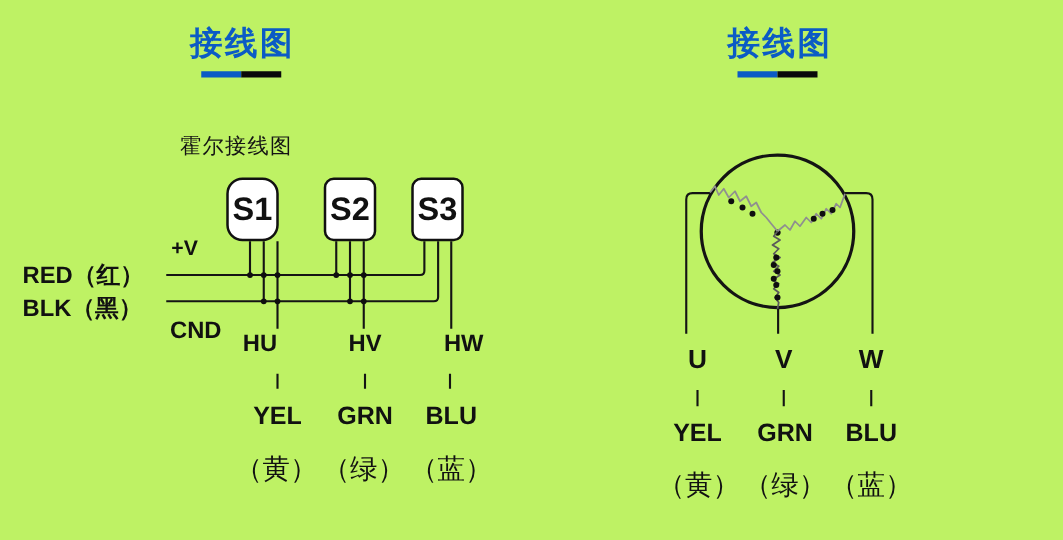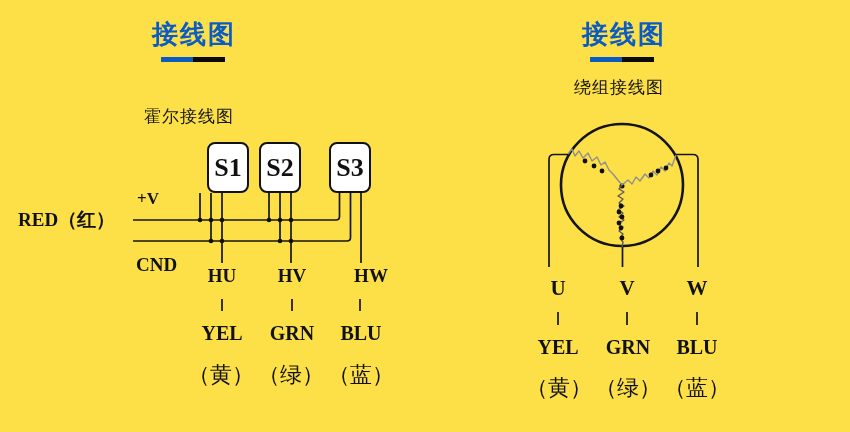--- a/index.html
+++ b/index.html
@@ -1,18 +1,18 @@
 <!DOCTYPE html>
 <html><head>
 <meta charset="utf-8">
 <style>
   html,body{margin:0;padding:0;background:#fff;}
   .canvas{
-    position:relative;width:850px;height:432px;background:#fde047;overflow:hidden;
-    font-family:Liberation Serif, serif;color:#111;
+    position:relative;width:850px;height:432px;background:#bef264;overflow:hidden;
+    font-family:Liberation Sans, sans-serif;color:#111;
   }
   .abs{position:absolute;}
   .ctr{transform:translateX(-50%);white-space:nowrap;text-align:center;}
   .title{
     font-size:26px;font-weight:bold;color:#0b5bc5;letter-spacing:2px;white-space:nowrap;
   }
   .bar{height:5px;display:flex;}
   .bar .blue{background:#0b5bc5;width:32px;height:100%;}
   .bar .black{background:#0a0a0a;width:32px;height:100%;}
   .subtitle{font-size:17px;color:#141414;letter-spacing:1px;white-space:nowrap;}
@@ -71,46 +71,46 @@
         <circle class="dot" cx="291" cy="220" r="2.3"></circle>
       <circle class="dot" cx="280" cy="241" r="2.3"></circle>
         <circle class="dot" cx="291" cy="241" r="2.3"></circle>
     </g>
 
     <path class="wire" d="M222,299 V311"></path>
     <path class="wire" d="M292,299 V311"></path>
     <path class="wire" d="M360,299 V311"></path>
   </svg>
 
-  <div class="abs sensor-box" style="left:207px;top:142px;">S1</div>
+  <div class="abs sensor-box" style="left:181px;top:142px;border-radius:13px;">S1</div>
   <div class="abs sensor-box" style="left:259px;top:142px;">S2</div>
   <div class="abs sensor-box" style="left:329px;top:142px;text-align:center;">S3</div>
 
   <div class="abs lab sz17" style="left:137px;top:189px;">+V</div>
   <div class="abs lab sz19" style="left:136px;top:254px;">CND</div>
   <div class="abs lab sz19" style="left:18px;top:207px;">RED（红）</div>
+  <div class="abs lab sz19" style="left:18px;top:234px;">BLK（黑）</div>
 
-  <div class="abs lab sz19 ctr" style="left:222px;top:265px;">HU</div>
+  <div class="abs lab sz19 ctr" style="left:208px;top:265px;">HU</div>
   <div class="abs lab sz19 ctr" style="left:292px;top:265px;">HV</div>
   <div class="abs lab sz19 ctr" style="left:359px;top:265px;margin-left:12px;">HW</div>
 
   <div class="abs lab sz20 ctr" style="left:222px;top:322px;">YEL</div>
   <div class="abs lab sz20 ctr" style="left:292px;top:322px;">GRN</div>
   <div class="abs lab sz20 ctr" style="left:361px;top:322px;">BLU</div>
 
   <div class="abs sz22 ctr" style="left:221px;top:360px;">（黄）</div>
   <div class="abs sz22 ctr" style="left:291px;top:360px;">（绿）</div>
   <div class="abs sz22 ctr" style="left:361px;top:360px;">（蓝）</div>
 
   <div class="abs title" style="left:582px;top:17px;">接线图</div>
   <div class="abs bar" style="left:590px;top:57px;">
     <span class="blue"></span>
     <span class="black"></span>
   </div>
-  <div class="abs subtitle" style="left:574px;top:76px;">绕组接线图</div>
 
   <svg style="left:520px;top:100px;" width="260" height="180" viewBox="520 100 260 180">
     <circle class="circle" cx="622" cy="185" r="61"></circle>
 
     <path class="wire" d="M568,154.5 L554,154.5 Q549,154.5 549,159.5 L549,267"></path>
     <path class="wire" d="M622.5,246.5 L622.5,267"></path>
     <path class="wire" d="M676,154.5 L693,154.5 Q698,154.5 698,159.5 L698,267"></path>
 
     <circle class="dot" cx="622" cy="186" r="2.5"></circle>
 

